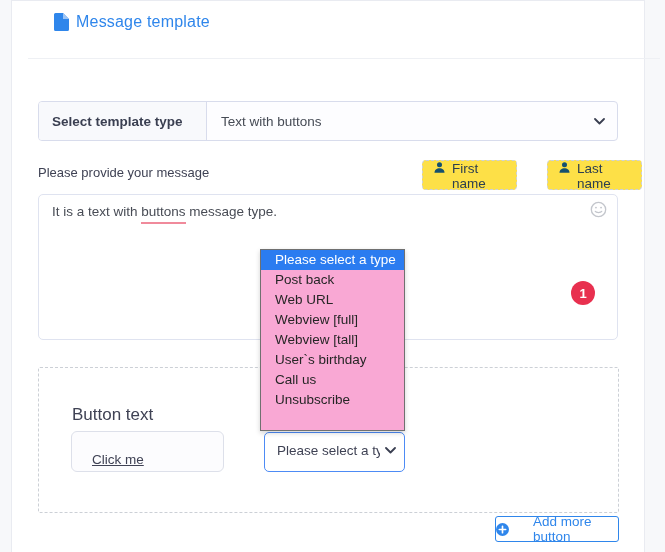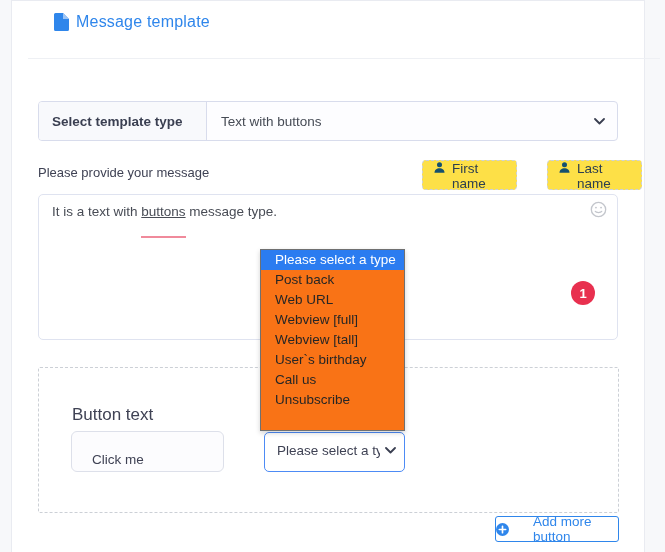--- a/index.html
+++ b/index.html
@@ -51,53 +51,53 @@
   .merge-btn.first { left:410px; width:95px; }
   .merge-btn.last  { left:511px; width:95px;margin-left:24px; }
 
   
   .msg-box {
     position:absolute; left:26px; top:193px; width:580px; height:146px;
     border:1px solid #dfe3f0; border-radius:5px; background:#fff;
     font-size:13.5px; color:#484c55; cursor:text;
   }
   .msg-text { position:absolute; left:13px; top:9px; white-space:pre-wrap; }
-  .misspelled { border-bottom:2px solid #f08a9b; padding-bottom:17px;text-decoration:underline; }
+  .misspelled { border-bottom:2px solid #f08a9b; padding-bottom:3px; }
   .emoji-btn { position:absolute; right:10px; top:6px; cursor:pointer; line-height:0; }
 
   
   .count-badge {
     position:absolute; left:559px; top:280px; width:24px; height:24px;
     background:#e8304f; border-radius:50%; color:#fff; font-size:13px; font-weight:bold;
     display:flex; align-items:center; justify-content:center;
   }
 
   
   .btn-editor {
     position:absolute; left:26px; top:366px; width:581px; height:146px;
     border:1px dashed #ccd0d6; border-radius:2px; background:#fff;
   }
   .btn-text-label { position:absolute; left:33px; top:37px; font-size:17px; color:#3f4254; }
   .btn-text-input {
     position:absolute; left:32px; top:63px; width:153px; height:41px;
     border:1px solid #dde0ea; border-radius:6px; background:#fcfcfe;
-    font-family:inherit; font-size:13.5px; color:#3f4254; padding:16px 0 0 20px; outline:none;
+    font-family:inherit; font-size:13.5px; color:#3f4254; padding:16px 0 0 20px; outline:none;text-decoration:underline;
   }
   .btn-type-select {
     position:absolute; left:225px; top:64px; width:141px; height:40px;
     border:1.5px solid #4d8bf5; border-radius:5px; background:#fff;
     display:flex; align-items:center; justify-content:space-between;
     padding:0 8px 4px 12px; font-size:13.5px; color:#3f4254; cursor:pointer;
   }
   .btn-type-select .sel-text { white-space:nowrap; overflow:hidden; width:103px; }
 
   
   .type-dropdown {
     position:absolute; left:248px; top:248px; width:145px; height:182px;
-    background:#f97316; border:1px solid #707070;
+    background:#f9a8d4; border:1px solid #707070;
     box-shadow:0 2px 5px rgba(0,0,0,.18); z-index:5;
   }
   .type-option {
     height:20px; line-height:20px; padding-left:14px; font-size:13.5px; color:#262626;
     white-space:nowrap; cursor:pointer;
   }
   .type-option.highlighted { background:#2b7cf0; color:#fff; }
 
   
   .add-more-btn {

